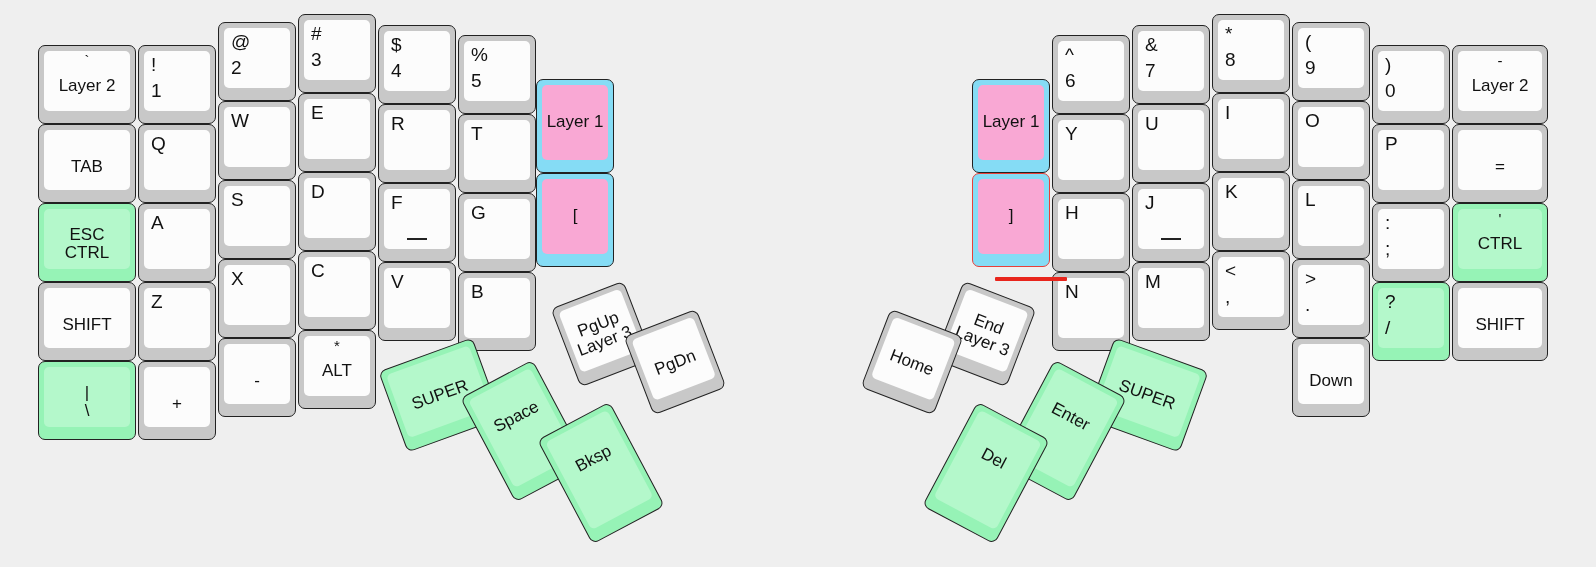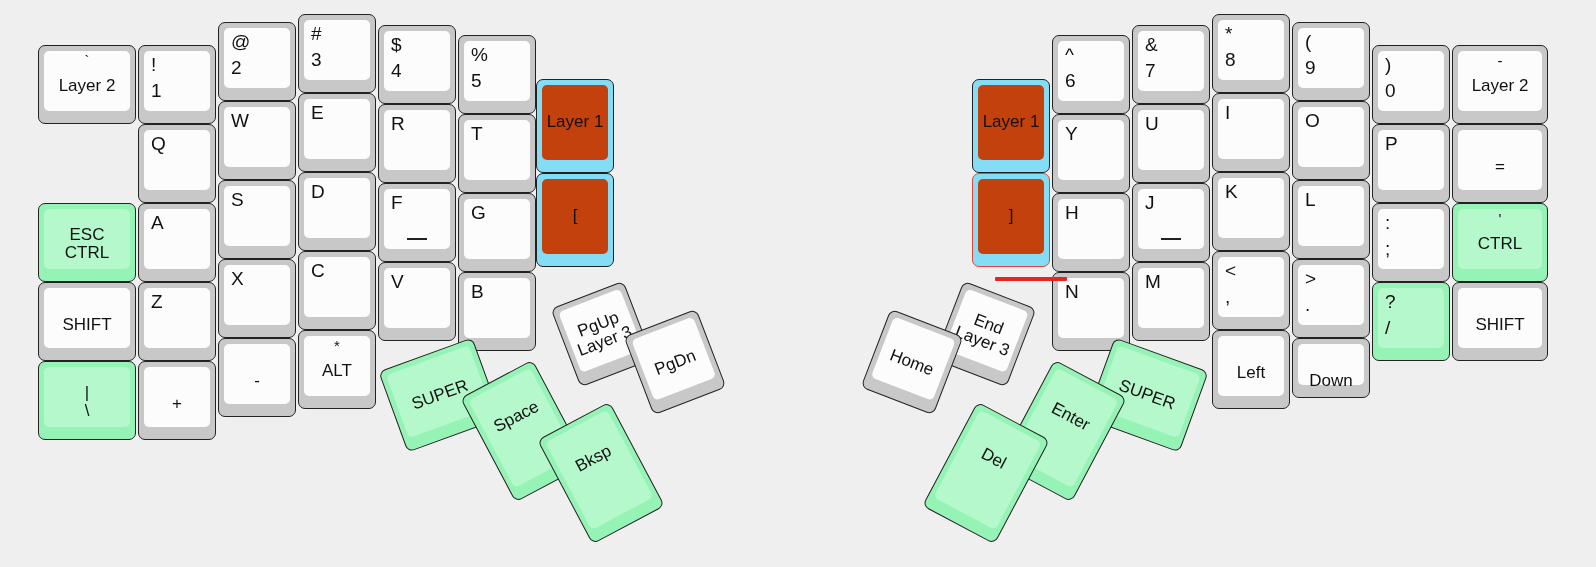--- a/index.html
+++ b/index.html
@@ -26,21 +26,21 @@
     width:100%;height:100%;
     box-sizing:border-box;
     border-radius:5px;
     background:#fcfcfc;
   }
 
   
   .key.green{background:#96f3b6;}
   .key.green>.cap{background:#b4f8cb;}
   .key.blue{background:#85dcf5;}
-  .key.blue>.cap{background:#c2410c;}
+  .key.blue>.cap{background:#f9a8d4;}
   .key.sel{border-color:#e8403a;}
 
   
   .lg{position:absolute;color:#111;line-height:1.05;white-space:pre;}
   .lg.tl{left:7px;top:4px;font-size:19px;}
   .lg.bl{left:7px;top:30px;font-size:19px;}
   .lg.c{left:0;right:0;text-align:center;font-size:17px;}
   .lg.c1{top:28px;}
   .lg.ctop{left:0;right:0;text-align:center;font-size:15px;top:2px;}
   .lg.cmid{left:0;right:0;text-align:center;font-size:17px;top:26px;}
@@ -59,20 +59,25 @@
 </head>
 <body>
 
 <div id="board">
     <div class="key" style="left: 38px; top: 45px; width: 98px; height: 79px;">
       <div class="cap">
         <div class="lg ctop">`</div>
         <div class="lg cmid">Layer 2</div>
       </div>
     </div>
+    <div class="key" style="left: 38px; top: 124px; width: 98px; height: 79px;">
+      <div class="cap">
+        <div class="lg c c1">TAB</div>
+      </div>
+    </div>
     <div class="key green" style="left: 38px; top: 203px; width: 98px; height: 79px;">
       <div class="cap">
         <div class="lg two"><span>ESC</span><span>CTRL</span></div>
       </div>
     </div>
     <div class="key" style="left: 38px; top: 282px; width: 98px; height: 79px;">
       <div class="cap">
         <div class="lg c c1">SHIFT</div>
       </div>
     </div>
@@ -306,25 +311,20 @@
       <div class="cap">
         <div class="lg tl">K</div>
       </div>
     </div>
     <div class="key" style="left: 1212px; top: 251px; width: 78px; height: 79px;">
       <div class="cap">
         <div class="lg tl">&lt;</div>
         <div class="lg bl">,</div>
       </div>
     </div>
-    <div class="key" style="left: 1212px; top: 330px; width: 78px; height: 79px;">
-      <div class="cap">
-        <div class="lg c c1">Left</div>
-      </div>
-    </div>
     <div class="key" style="left: 1292px; top: 22px; width: 78px; height: 79px;">
       <div class="cap">
         <div class="lg tl">(</div>
         <div class="lg bl">9</div>
       </div>
     </div>
     <div class="key" style="left: 1292px; top: 101px; width: 78px; height: 79px;">
       <div class="cap">
         <div class="lg tl">O</div>
       </div>
@@ -333,21 +333,21 @@
       <div class="cap">
         <div class="lg tl">L</div>
       </div>
     </div>
     <div class="key" style="left: 1292px; top: 259px; width: 78px; height: 79px;">
       <div class="cap">
         <div class="lg tl">&gt;</div>
         <div class="lg bl">.</div>
       </div>
     </div>
-    <div class="key" style="left: 1292px; top: 338px; width: 78px; height: 60px;">
+    <div class="key" style="left: 1292px; top: 338px; width: 78px; height: 79px;">
       <div class="cap">
         <div class="lg c c1">Down</div>
       </div>
     </div>
     <div class="key" style="left: 1372px; top: 45px; width: 78px; height: 79px;">
       <div class="cap">
         <div class="lg tl">)</div>
         <div class="lg bl">0</div>
       </div>
     </div>

